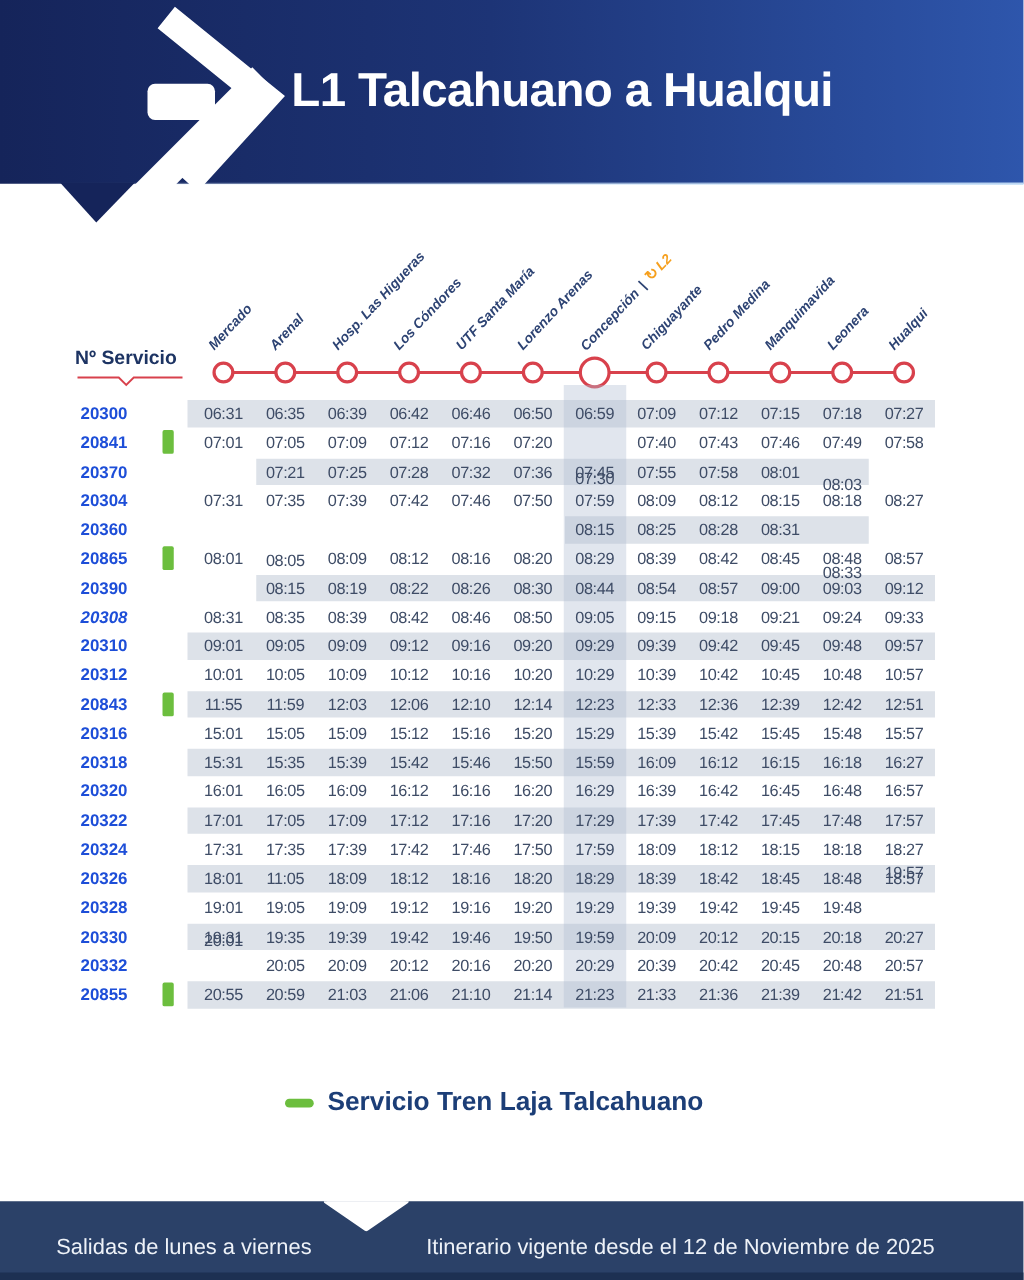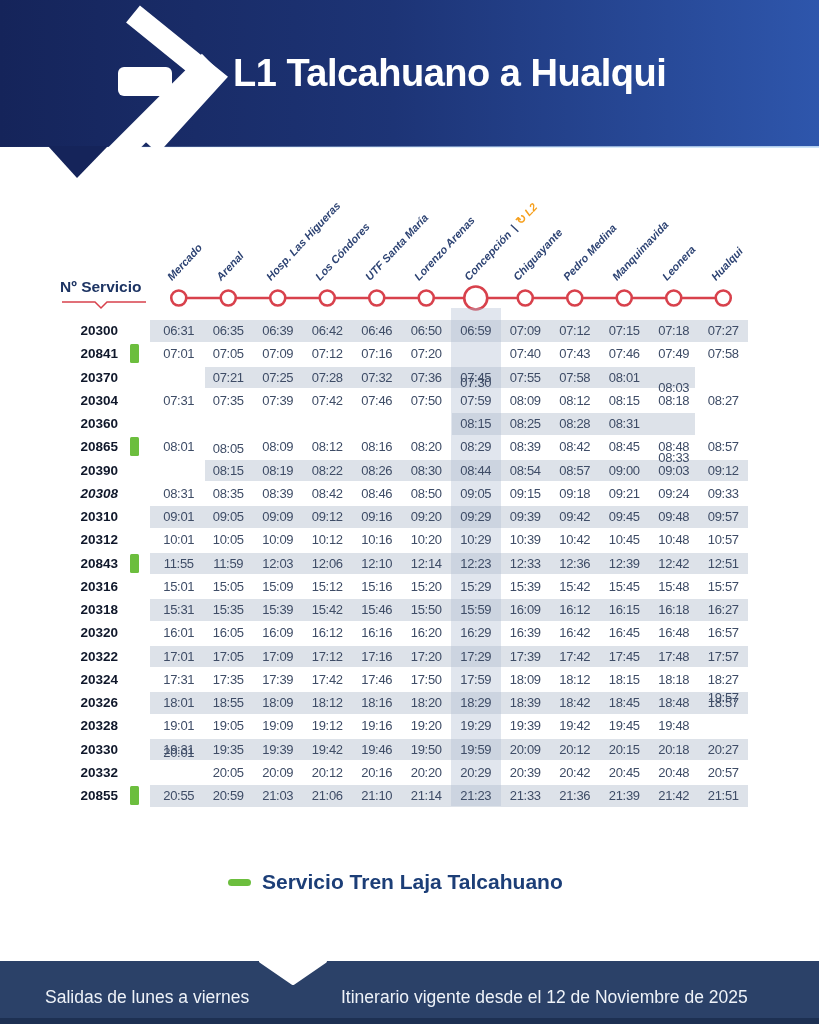--- a/index.html
+++ b/index.html
@@ -24,22 +24,22 @@
   .station-label .transfer-lb{color:#f6a01e;margin-left:2px;}
   .line-svg{position:absolute;left:0;top:282px;width:819px;height:34px;}
 
   .nservicio{position:absolute;left:60px;top:278px;font-size:15.5px;font-weight:bold;color:#1d3463;}
   .nserv-underline{position:absolute;left:58px;top:298px;width:92px;height:14px;}
 
   
   .row-bg{position:absolute;background:#dde2e9;height:21.5px;}
   .hl-col{position:absolute;left:451px;top:308px;width:49.5px;height:498px;
     background:rgba(176,189,210,0.38);z-index:2;}
-  .svc{position:absolute;left:56px;width:62px;text-align:right;font-weight:bold;
-    font-size:13.5px;color:#0f172a;line-height:21.5px;z-index:3;}
+  .svc{position:absolute;left:40px;width:62px;text-align:right;font-weight:bold;
+    font-size:13.5px;color:#1d4ed8;line-height:21.5px;z-index:3;}
   .laja-bar{position:absolute;left:130px;width:8.5px;height:19px;background:#6cbe3e;
     border-radius:1.5px;z-index:3;}
   .time{position:absolute;width:49.5px;text-align:center;font-size:13px;color:#3e4c66;
     line-height:21.5px;letter-spacing:-0.3px;z-index:3;}
 
   
   .legend-dash{position:absolute;left:228px;top:879px;width:23px;height:7px;
     background:#6cbe3e;border-radius:3.5px;}
   .legend-text{position:absolute;left:262px;top:870px;font-size:21px;font-weight:bold;
     color:#1c3e77;white-space:nowrap;}
@@ -340,21 +340,21 @@
         <div class="time" style="left: 500.5px; top: 668.75px;">18:09</div>
         <div class="time" style="left: 550px; top: 668.75px;">18:12</div>
         <div class="time" style="left: 599.5px; top: 668.75px;">18:15</div>
         <div class="time" style="left: 649px; top: 668.75px;">18:18</div>
         <div class="time" style="left: 698.5px; top: 668.75px;">18:27</div>
       </div>
       <div>
         <div class="row-bg" style="left: 150px; width: 598px; top: 692px;"></div>
         <div class="svc" style="top: 692px;">20326</div>
         <div class="time" style="left: 154px; top: 692px;">18:01</div>
-        <div class="time" style="left: 203.5px; top: 692px;">18:55</div>
+        <div class="time" style="left: 203.5px; top: 692px;">11:05</div>
         <div class="time" style="left: 253px; top: 692px;">18:09</div>
         <div class="time" style="left: 302.5px; top: 692px;">18:12</div>
         <div class="time" style="left: 352px; top: 692px;">18:16</div>
         <div class="time" style="left: 401.5px; top: 692px;">18:20</div>
         <div class="time" style="left: 451px; top: 692px;">18:29</div>
         <div class="time" style="left: 500.5px; top: 692px;">18:39</div>
         <div class="time" style="left: 550px; top: 692px;">18:42</div>
         <div class="time" style="left: 599.5px; top: 692px;">18:45</div>
         <div class="time" style="left: 649px; top: 692px;">18:48</div>
         <div class="time" style="left: 698.5px; top: 692px;">18:57</div>

